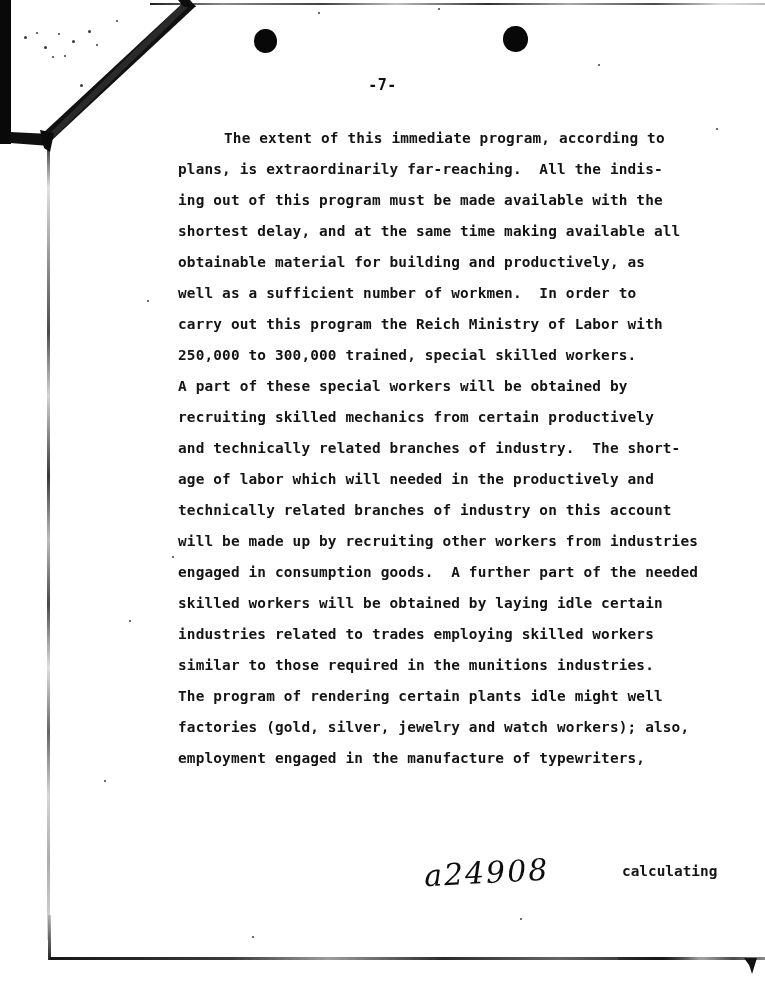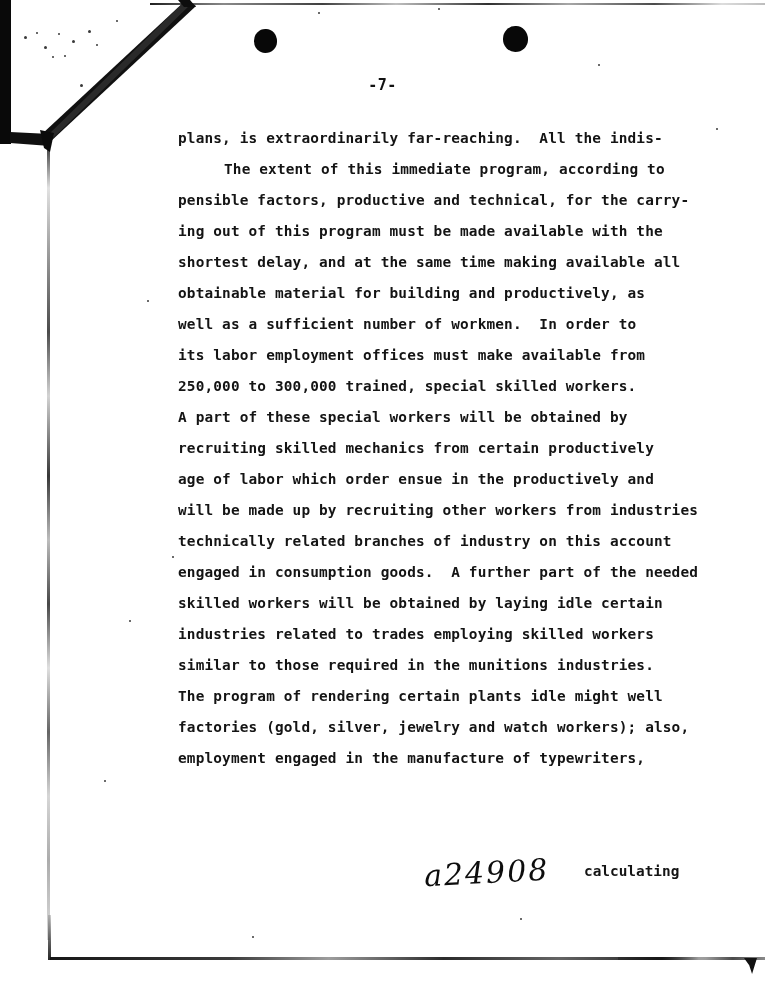--- a/index.html
+++ b/index.html
@@ -193,21 +193,21 @@
     font-family: "DejaVu Serif", "Liberation Serif", serif;
     font-style: italic;
     font-size: 30px;
     letter-spacing: 2px;
     color: #0d0d0d;
     transform: rotate(-3deg);
   }
 
   .trailing-word {
     position: absolute;
-    left: 406px;
+    left: 444px;
     top: 10px;
     font-size: 14.4px;
     font-weight: bold;
     color: #141414;
     white-space: pre;
   }
 </style>
 </head>
 <body>
 
@@ -252,34 +252,34 @@
       <div class="speck" style="left: 438px; top: 8px; width: 2px; height: 2px;"></div>
       <div class="speck" style="left: 598px; top: 64px; width: 2px; height: 2px;"></div>
       <div class="speck" style="left: 716px; top: 128px; width: 2px; height: 2px;"></div>
       <div class="speck" style="left: 252px; top: 936px; width: 2px; height: 2px;"></div>
       <div class="speck" style="left: 520px; top: 918px; width: 2px; height: 2px;"></div>
     </div>
 
   <div class="page-number">-7-</div>
 
   <div class="body-text" id="body-text">
+      <div class="text-line indent">The extent of this immediate program, according to</div>
       <div class="text-line">plans, is extraordinarily far-reaching.  All the indis-</div>
-      <div class="text-line indent">The extent of this immediate program, according to</div>
-      <div class="text-line">pensible factors, productive and technical, for the carry-</div>
       <div class="text-line">ing out of this program must be made available with the</div>
       <div class="text-line">shortest delay, and at the same time making available all</div>
       <div class="text-line">obtainable material for building and productively, as</div>
       <div class="text-line">well as a sufficient number of workmen.  In order to</div>
-      <div class="text-line">its labor employment offices must make available from</div>
+      <div class="text-line">carry out this program the Reich Ministry of Labor with</div>
       <div class="text-line">250,000 to 300,000 trained, special skilled workers.</div>
       <div class="text-line">A part of these special workers will be obtained by</div>
       <div class="text-line">recruiting skilled mechanics from certain productively</div>
-      <div class="text-line">age of labor which order ensue in the productively and</div>
+      <div class="text-line">and technically related branches of industry.  The short-</div>
+      <div class="text-line">age of labor which will needed in the productively and</div>
+      <div class="text-line">technically related branches of industry on this account</div>
       <div class="text-line">will be made up by recruiting other workers from industries</div>
-      <div class="text-line">technically related branches of industry on this account</div>
       <div class="text-line">engaged in consumption goods.  A further part of the needed</div>
       <div class="text-line">skilled workers will be obtained by laying idle certain</div>
       <div class="text-line">industries related to trades employing skilled workers</div>
       <div class="text-line">similar to those required in the munitions industries.</div>
       <div class="text-line">The program of rendering certain plants idle might well</div>
       <div class="text-line">factories (gold, silver, jewelry and watch workers); also,</div>
       <div class="text-line">employment engaged in the manufacture of typewriters,</div>
     </div>
 
   <div class="last-line-row">

